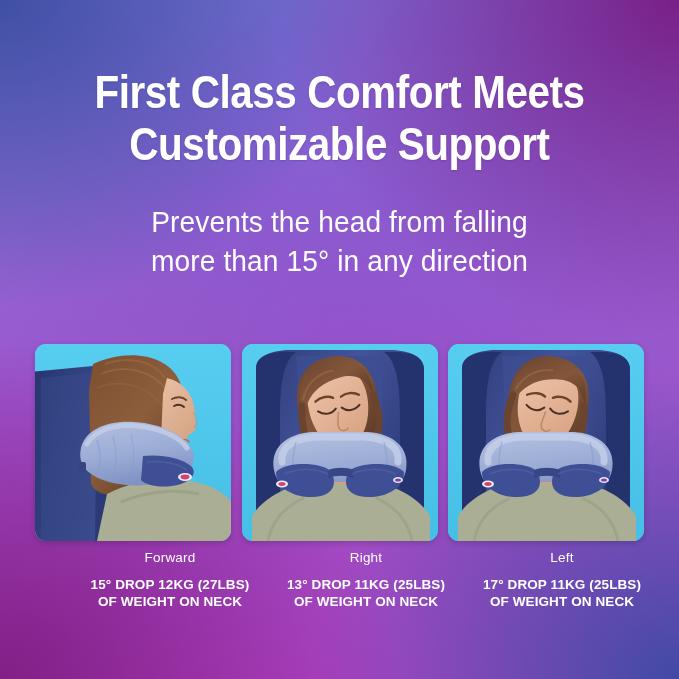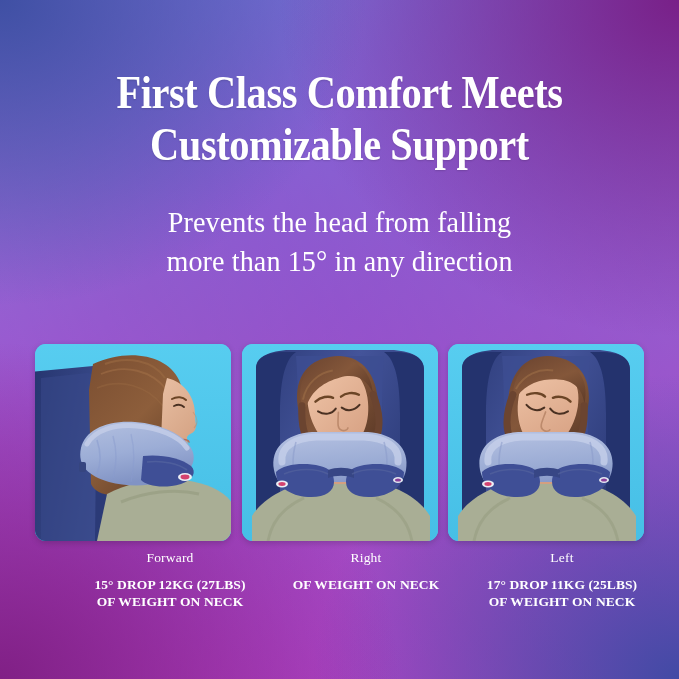--- a/index.html
+++ b/index.html
@@ -43,21 +43,20 @@
       radial-gradient(ellipse 95% 80% at 0% 100%, rgba(126,30,130,.95) 0%, rgba(126,30,130,0) 62%),
       radial-gradient(ellipse 90% 75% at 0% 0%, rgba(58,77,160,.92) 0%, rgba(58,77,160,0) 60%),
       radial-gradient(ellipse 90% 75% at 100% 100%, rgba(57,74,162,.92) 0%, rgba(57,74,162,0) 60%);
     pointer-events: none;
   }
   .layer {
     position: relative;
     z-index: 2;
     width: 100%;
     height: 100%;
-    font-family: Liberation Serif, serif;
   }
 
   
   .headline {
     position: absolute;
     top: 66px;
     left: 0;
     right: 0;
     text-align: center;
     color: #ffffff;
@@ -401,20 +400,21 @@
         <div class="cap-dir">Forward</div>
         <div class="cap-detail">
           <span>15° DROP 12KG (27LBS)</span>
           <span>OF WEIGHT ON NECK</span>
         </div>
       </div>
 
       <div class="caption">
         <div class="cap-dir">Right</div>
         <div class="cap-detail">
+          <span>13° DROP 11KG (25LBS)</span>
           <span>OF WEIGHT ON NECK</span>
         </div>
       </div>
 
       <div class="caption">
         <div class="cap-dir">Left</div>
         <div class="cap-detail">
           <span>17° DROP 11KG (25LBS)</span>
           <span>OF WEIGHT ON NECK</span>
         </div>

